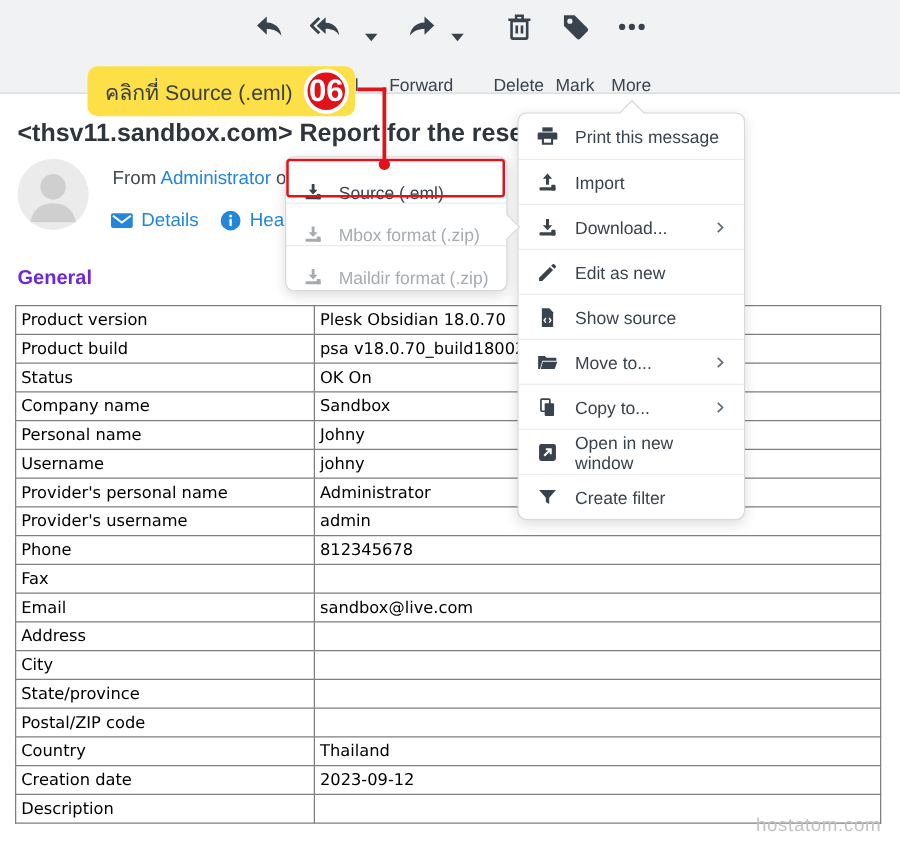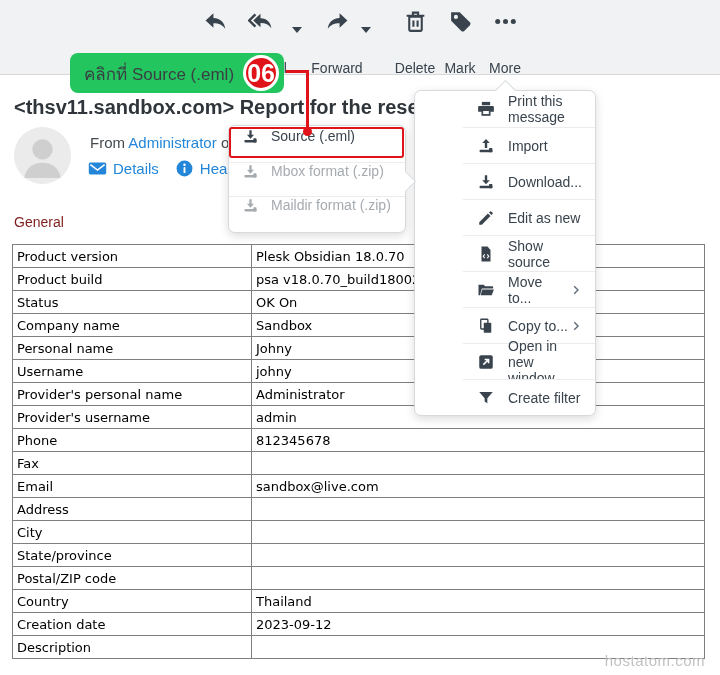--- a/index.html
+++ b/index.html
@@ -12,58 +12,58 @@
   .tb-btn { position:absolute; top:9px; display:flex; flex-direction:column; align-items:center; color:#39434d; cursor:pointer;gap:23px; }
   .tb-btn svg { width:25px; height:25px; }
   .tb-label { font-size:14px; margin-top:3px; color:#39434d; }
   .tb-caret { position:absolute; top:27px; width:0; height:0; border-left:5px solid transparent; border-right:5px solid transparent; border-top:6px solid #39434d; }
 
   
   .msg-title { position:absolute; left:14px; top:96px; width:692px; font-size:20px; font-weight:bold; color:#2f353b; white-space:nowrap; overflow:hidden; z-index:1; }
   .avatar { position:absolute; left:14px; top:127px; width:57px; height:57px; border-radius:50%; background:#ebebeb; overflow:hidden; z-index:1; }
   .from-line { position:absolute; left:90px; top:134px; font-size:15px; color:#444a50; z-index:1; white-space:nowrap; }
   .from-line .link { color:#2386d8; }
-  .meta-line { position:absolute; left:88px; top:159px; display:flex; gap:16px; z-index:1; }
+  .meta-line { position:absolute; left:88px; top:167px; display:flex; gap:16px; z-index:1; }
   .meta-item { display:flex; align-items:center; gap:6px; color:#2386d8; font-size:15px; cursor:pointer; }
   .meta-item svg { width:19px; height:19px; }
 
-  .section-heading { position:absolute; left:14px; top:214px; font-size:14px; font-weight:normal; color:#7f1d1d; z-index:1; }
+  .section-heading { position:absolute; left:14px; top:214px; font-size:16px; font-weight:bold; color:#6d28d9; z-index:1; }
 
   
   .info-table { position:absolute; left:12px; top:244px; width:693px; border-collapse:collapse; z-index:0;
                 font-family:"DejaVu Sans", sans-serif; font-size:13px; color:#000; }
   .info-table td { border:1px solid #7f7f7f; height:23px; padding:1px 8px 0 4px; line-height:20px; white-space:nowrap; overflow:hidden; }
   .info-table td.c1 { width:239px; }
 
   
-  .menu { background:#fff; border:1px solid #d6dadd; border-radius:7px; box-shadow:0 3px 10px rgba(0,0,0,.14); list-style:none;padding-left:48px; }
+  .menu { background:#fff; border:1px solid #d6dadd; border-radius:7px; box-shadow:0 3px 10px rgba(0,0,0,.14); list-style:none; }
   .more-menu { position:absolute; left:414px; top:90px; width:182px; z-index:5; }
   .more-menu .tip { position:absolute; left:83px; top:-8px; width:15px; height:15px; background:#fff; border-left:1px solid #d6dadd; border-top:1px solid #d6dadd; transform:rotate(45deg); }
   .menu-item { position:relative; display:flex; align-items:center; height:36px; padding:0 12px 0 14px; color:#39434d; font-size:14px; cursor:pointer; background:#fff; }
   .more-menu .menu-item:first-of-type { border-radius:7px 7px 0 0; }
   .more-menu .menu-item:last-of-type { border-radius:0 0 7px 7px; }
   .menu-item + .menu-item { border-top:1px solid #ececec; }
   .menu-item svg.mi { width:18px; height:18px; margin-right:13px; flex:0 0 auto; }
   .menu-item .chev { margin-left:auto; width:14px; height:14px; color:#5f6b76; }
 
   .sub-menu { position:absolute; left:228px; top:125px; width:178px; z-index:6; padding:2px 0; }
-  .sub-item { display:flex; align-items:flex-start; height:34px; padding:0 12px 0 13px; font-size:14px; color:#39434d; cursor:pointer; }
+  .sub-item { display:flex; align-items:flex-end; height:34px; padding:0 12px 0 13px; font-size:14px; color:#39434d; cursor:pointer; }
   .sub-item.disabled { color:#a6abb0; cursor:default; }
   .sub-item + .sub-item { border-top:1px solid #ececec; }
   .sub-item svg { width:17px; height:17px; margin-right:12px; flex:0 0 auto; }
   .sub-menu .tip-right { position:absolute; right:-8px; top:48px; width:15px; height:15px; background:#fff; border-right:1px solid #d6dadd; border-top:1px solid #d6dadd; transform:rotate(45deg); }
 
   
   .highlight-box { position:absolute; left:229px; top:127px; width:175px; height:31px; border:2.5px solid #e0121a; border-radius:3px; z-index:7; pointer-events:none; }
   .conn-h { position:absolute; left:286px; top:70px; width:23px; height:3px; background:#e0121a; z-index:8; }
   .conn-v { position:absolute; left:306px; top:70px; width:3px; height:61px; background:#e0121a; z-index:8; }
   .conn-dot { position:absolute; left:303px; top:127px; width:9px; height:9px; border-radius:50%; background:#e0121a; z-index:8; }
 
   
-  .annotation { position:absolute; left:70px; top:53px; height:40px; display:flex; align-items:center; background:#22c55e; border-radius:8px; padding:0 5px 0 14px; z-index:9; }
+  .annotation { position:absolute; left:70px; top:53px; height:40px; display:flex; align-items:center; background:#fde047; border-radius:8px; padding:0 5px 0 14px; z-index:9; }
   .annotation-text { font-size:17px; color:#3a3f44; white-space:nowrap; }
   .badge { width:36px; height:36px; margin-left:9px; border-radius:50%; background:#e0121a; border:3px solid #fff; color:#fff; font-size:25px; font-weight:bold; display:flex; align-items:center; justify-content:center; }
 
   .watermark { position:absolute; right:15px; top:652px; font-size:15px; color:#c2c2c2; letter-spacing:.5px; z-index:1; }
 </style>
 </head>
 <body>
 
 <div class="stage">
 

